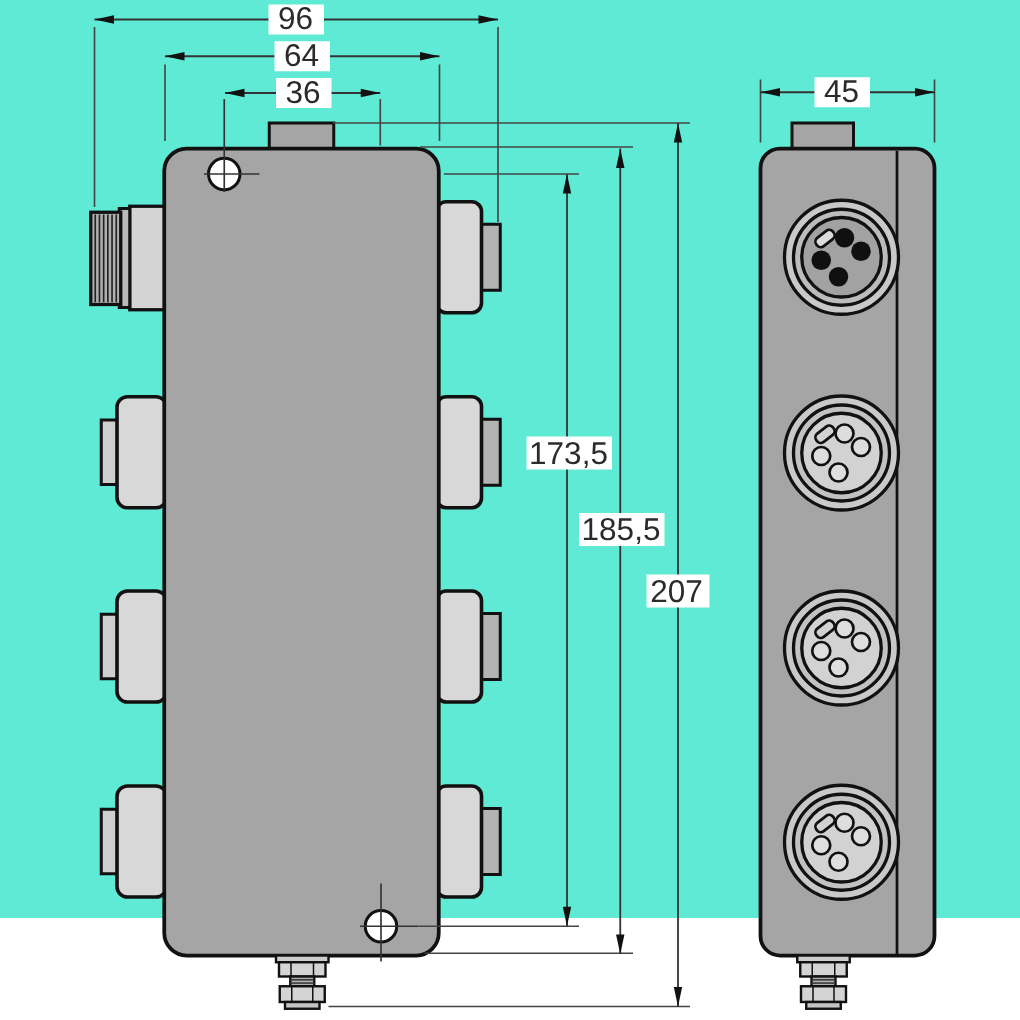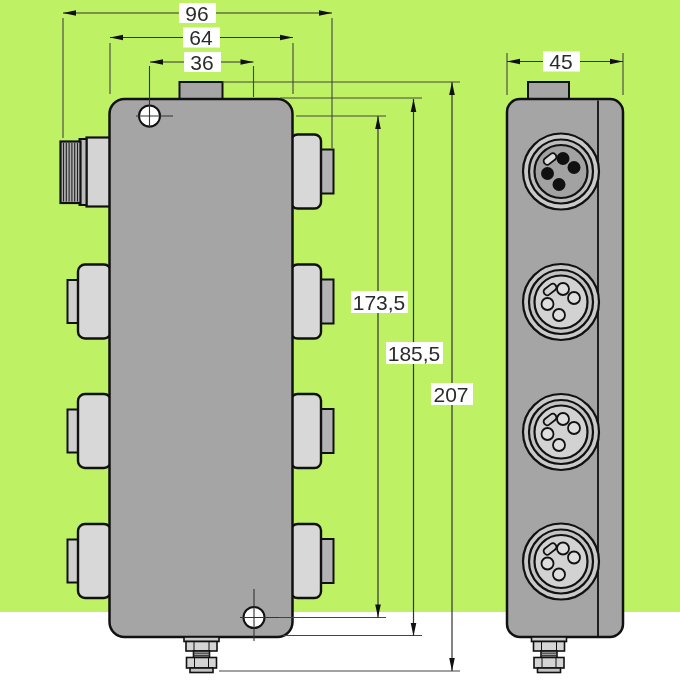--- a/index.html
+++ b/index.html
@@ -1,16 +1,16 @@
 <!DOCTYPE html>
 <html><head>
 <meta charset="utf-8">
 <style>
   html,body{margin:0;padding:0;background:#ffffff;width:680px;height:680px;overflow:hidden;}
-  .canvas{width:680px;height:612px;position:relative;background:#bef264;}
+  .canvas{width:680px;height:612px;position:relative;background:#5eead4;}
   svg{display:block;}
   text{font-family:"Liberation Sans", sans-serif;font-size:21px;fill:#2b2b2b;}
 </style>
 </head>
 <body>
 
 <div class="canvas">
 <svg width="680" height="680" viewBox="0 0 680 680">
   <defs>
     <g id="connL">

